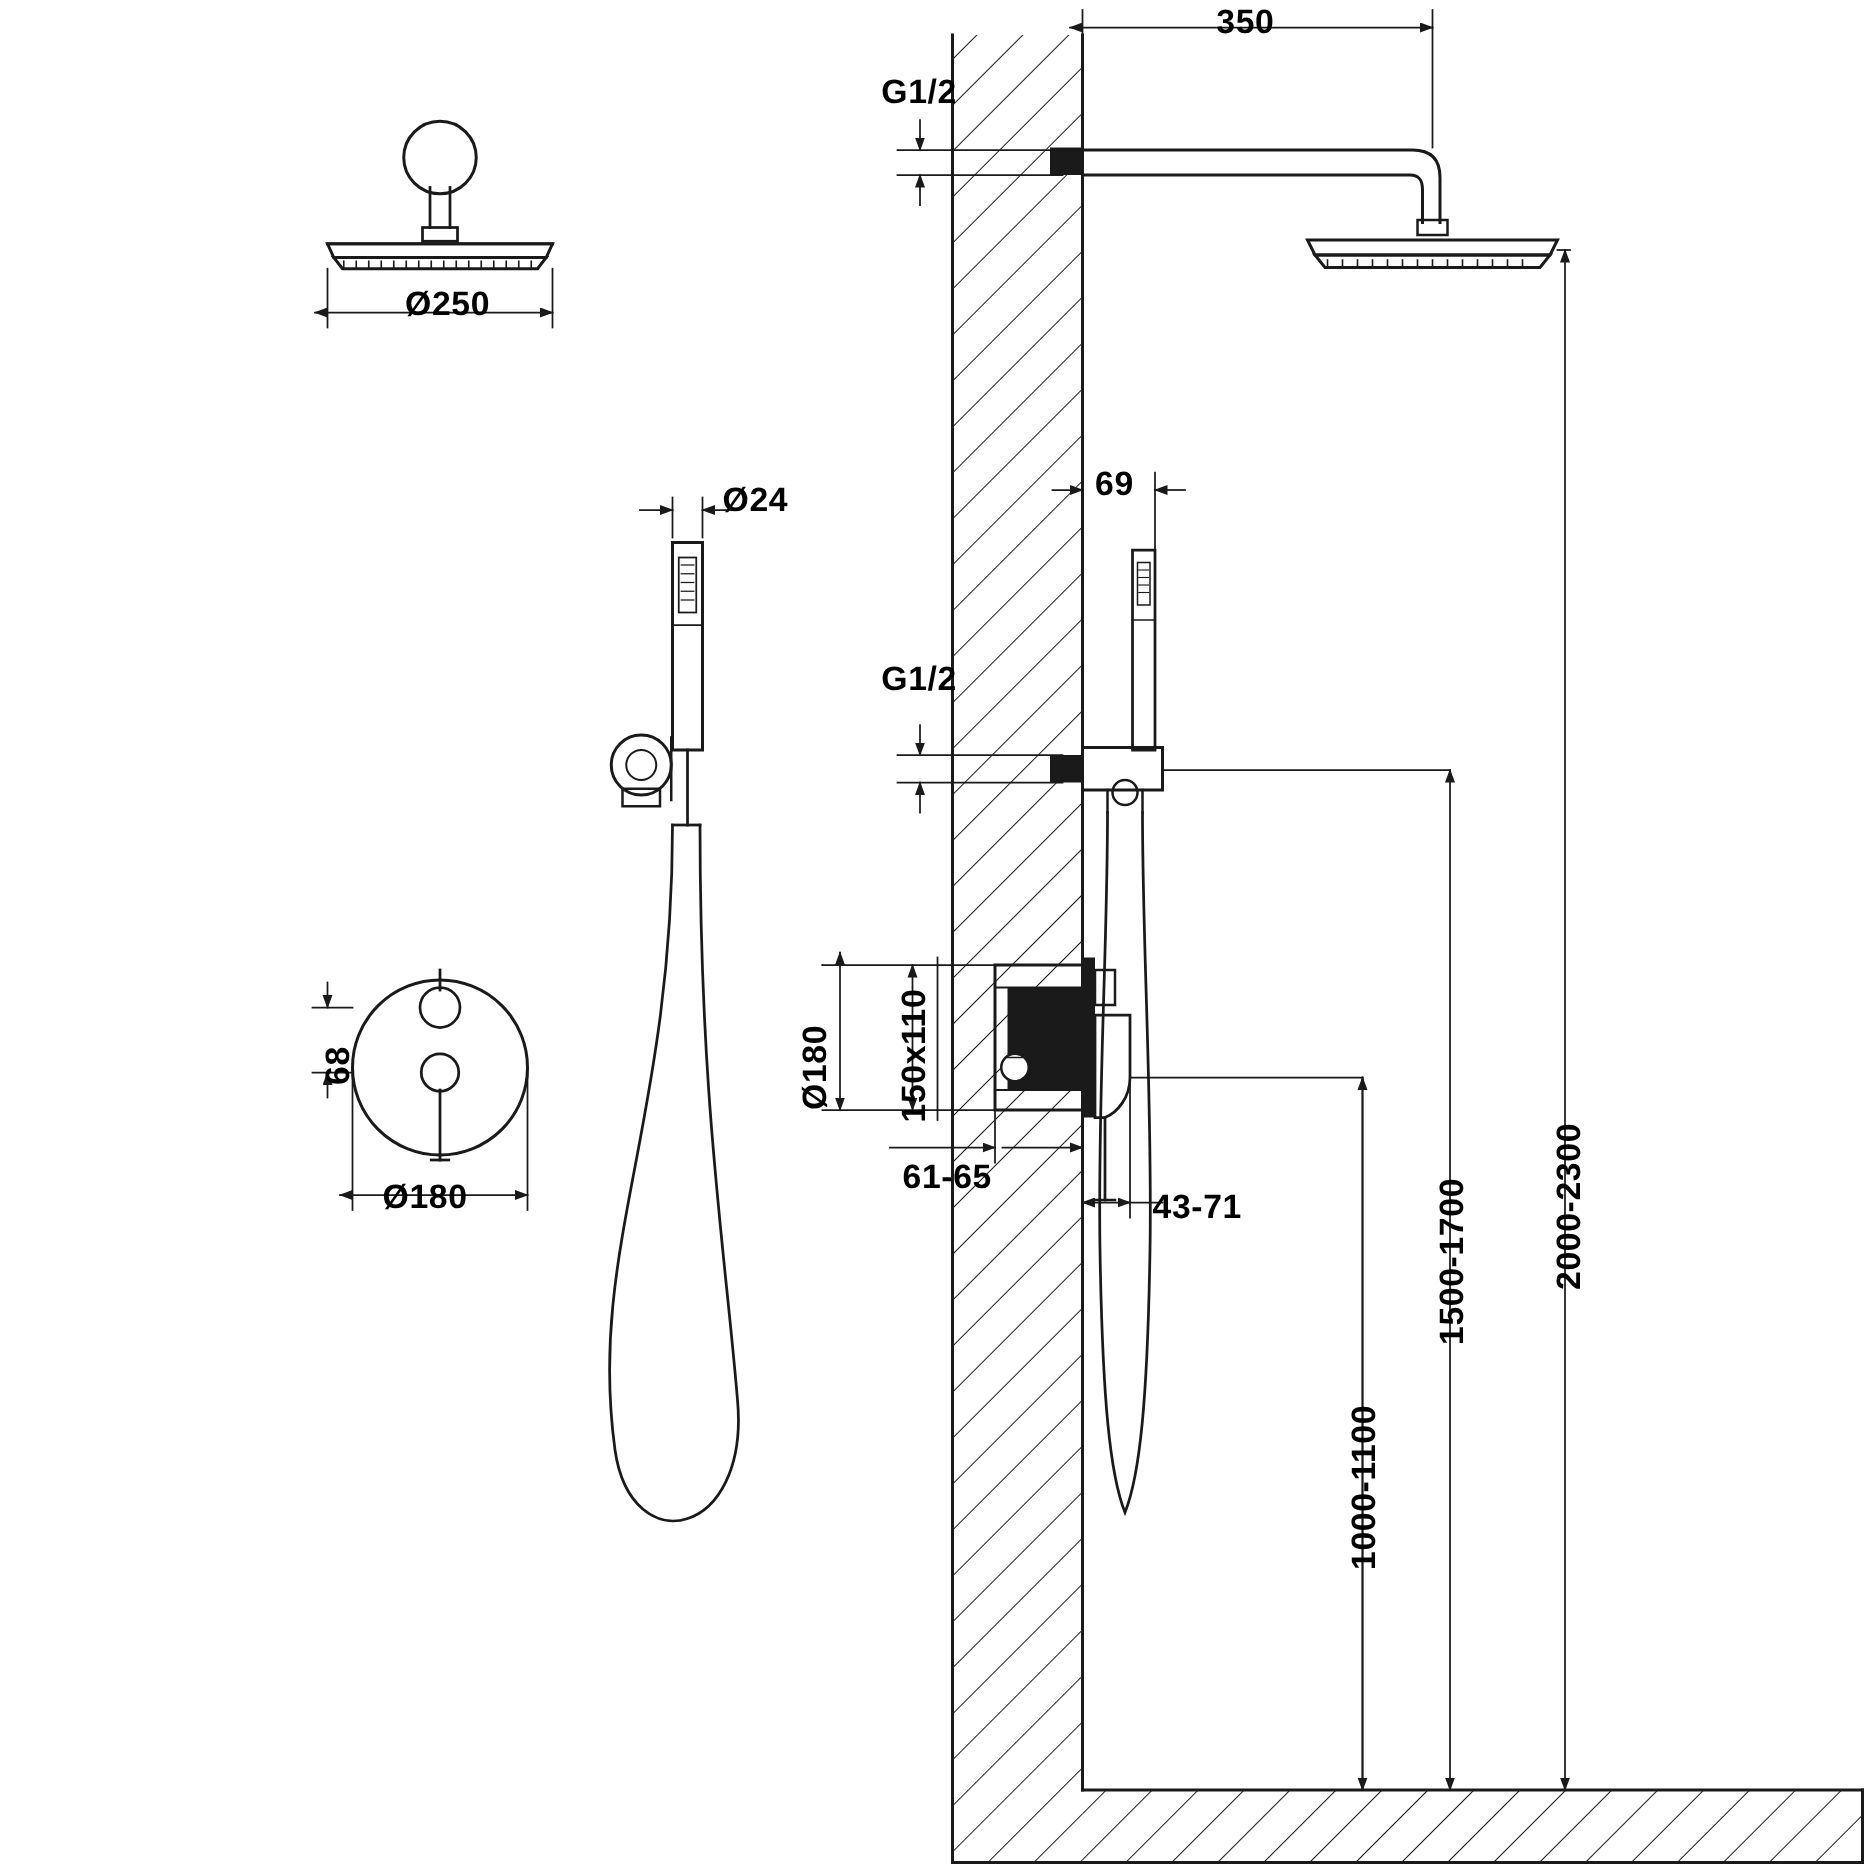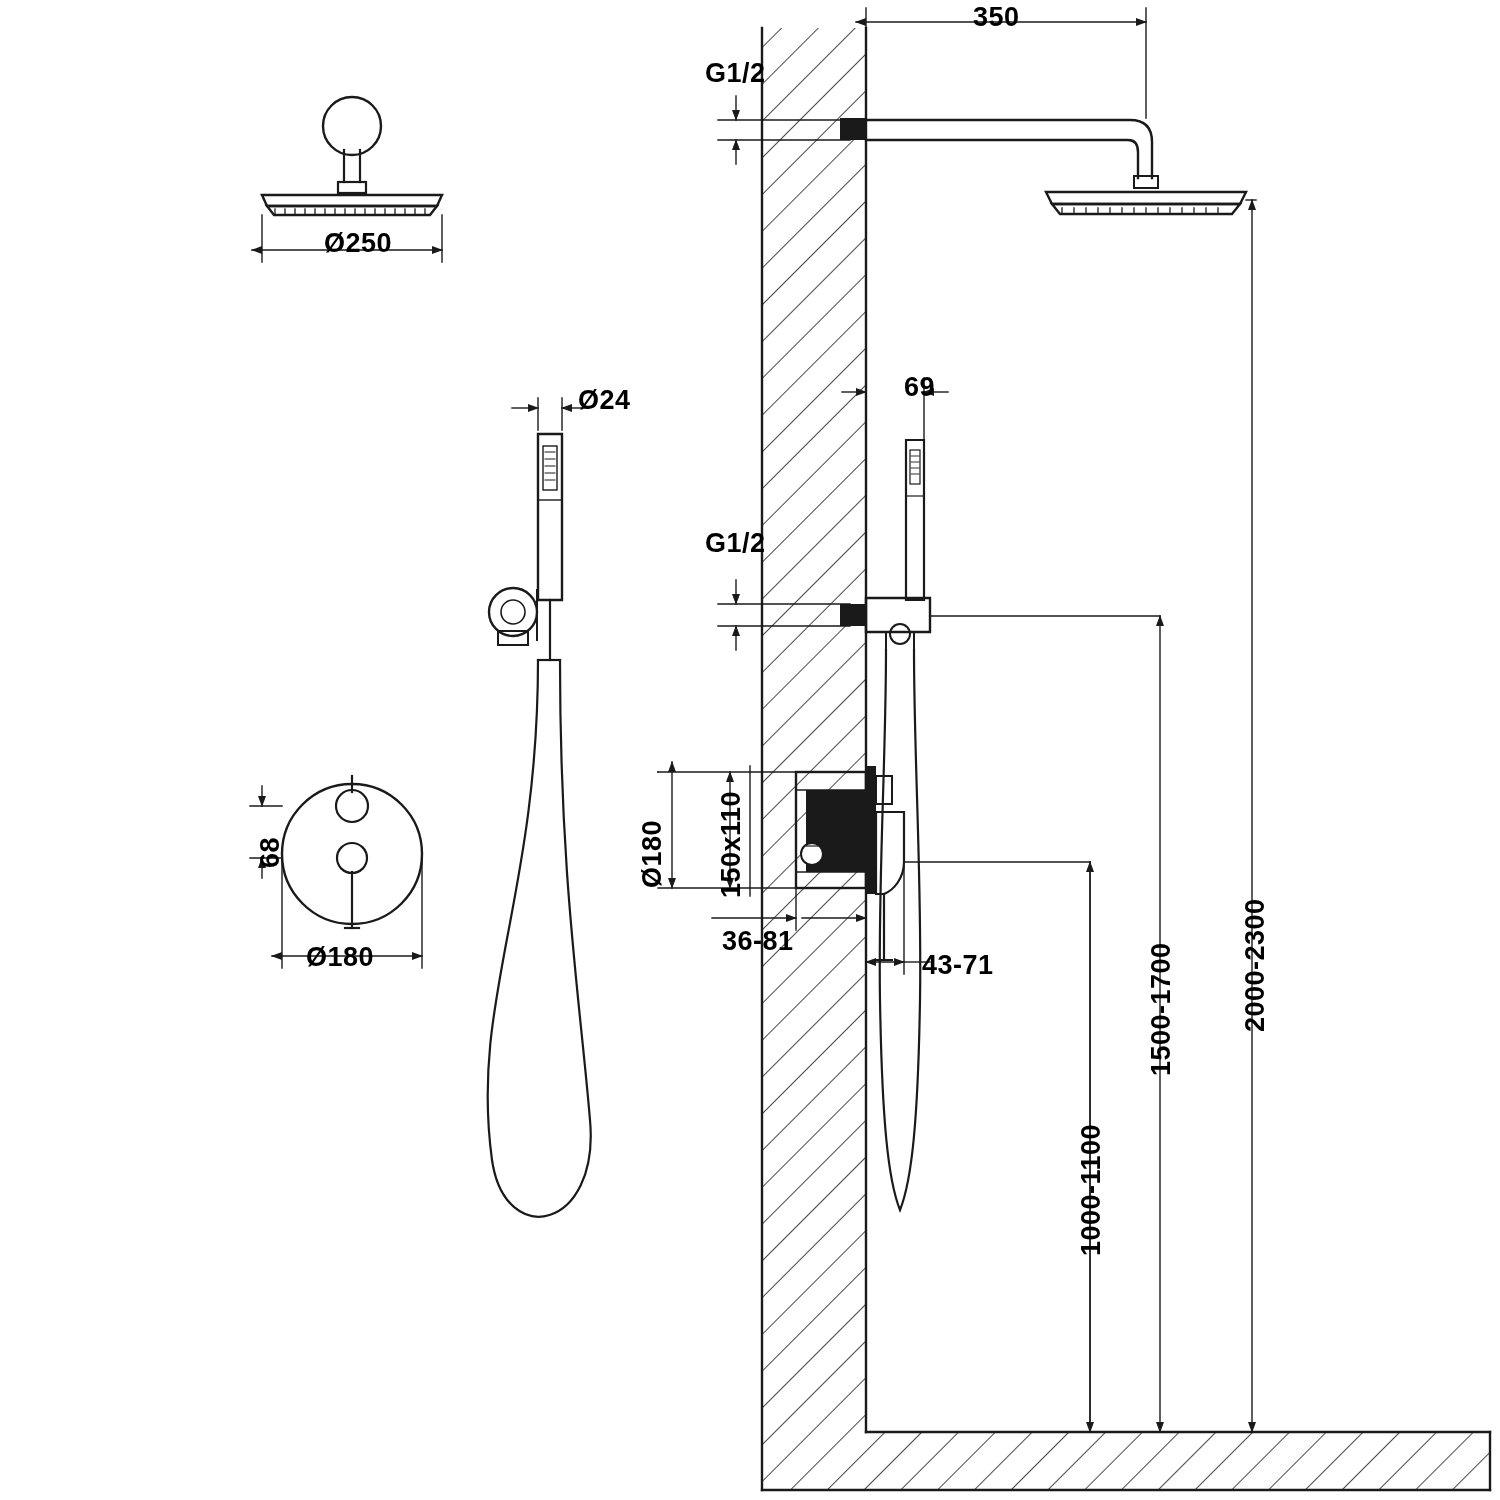--- a/index.html
+++ b/index.html
@@ -289,27 +289,27 @@
   <div class="dimtext" style="left:306px; top:942px;">Ø180</div>
 
   <div class="dimtext vert" style="left:255px; top:868px;">68</div>
 
   <div class="dimtext" style="left:973px; top:2px;">350</div>
 
   <div class="dimtext" style="left:705px; top:58px;">G1/2</div>
 
   <div class="dimtext" style="left:705px; top:528px;">G1/2</div>
 
-  <div class="dimtext" style="left:876px; top:372px;margin-left:28px;">69</div>
+  <div class="dimtext" style="left:876px; top:372px;">69</div>
 
   <div class="dimtext vert" style="left:637px; top:888px;">Ø180</div>
 
   <div class="dimtext vert" style="left:716px; top:898px;">150x110</div>
 
-  <div class="dimtext" style="left:722px; top:926px;">36-81</div>
+  <div class="dimtext" style="left:722px; top:926px;">61-65</div>
 
   <div class="dimtext" style="left:922px; top:950px;">43-71</div>
 
   <div class="dimtext vert" style="left:1076px; top:1256px;">1000-1100</div>
 
   <div class="dimtext vert" style="left:1146px; top:1076px;">1500-1700</div>
 
   <div class="dimtext vert" style="left:1240px; top:1032px;">2000-2300</div>
 
 </div>

